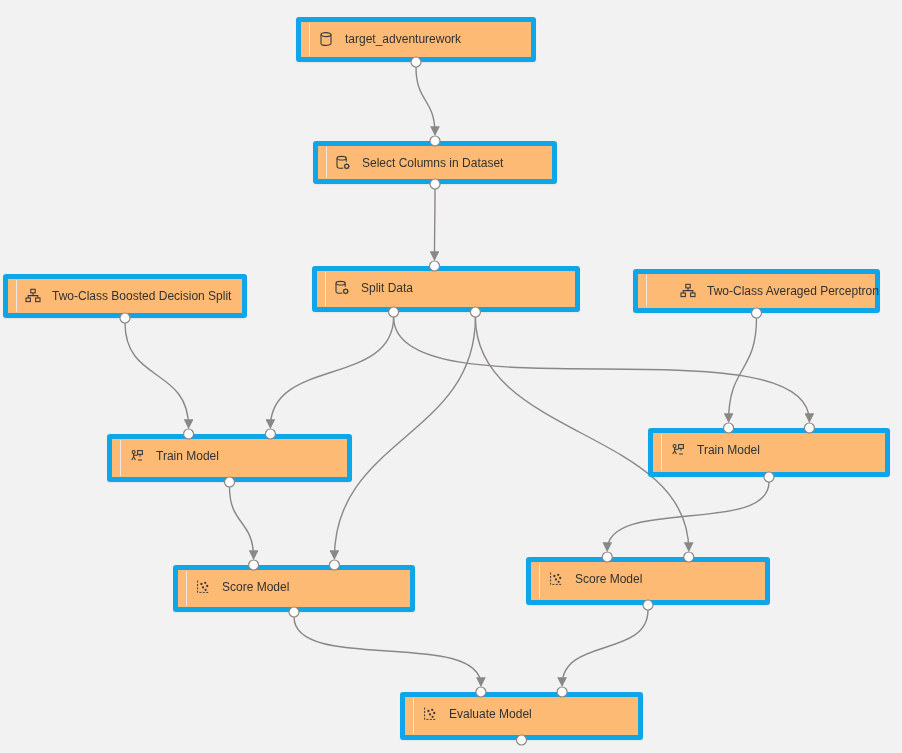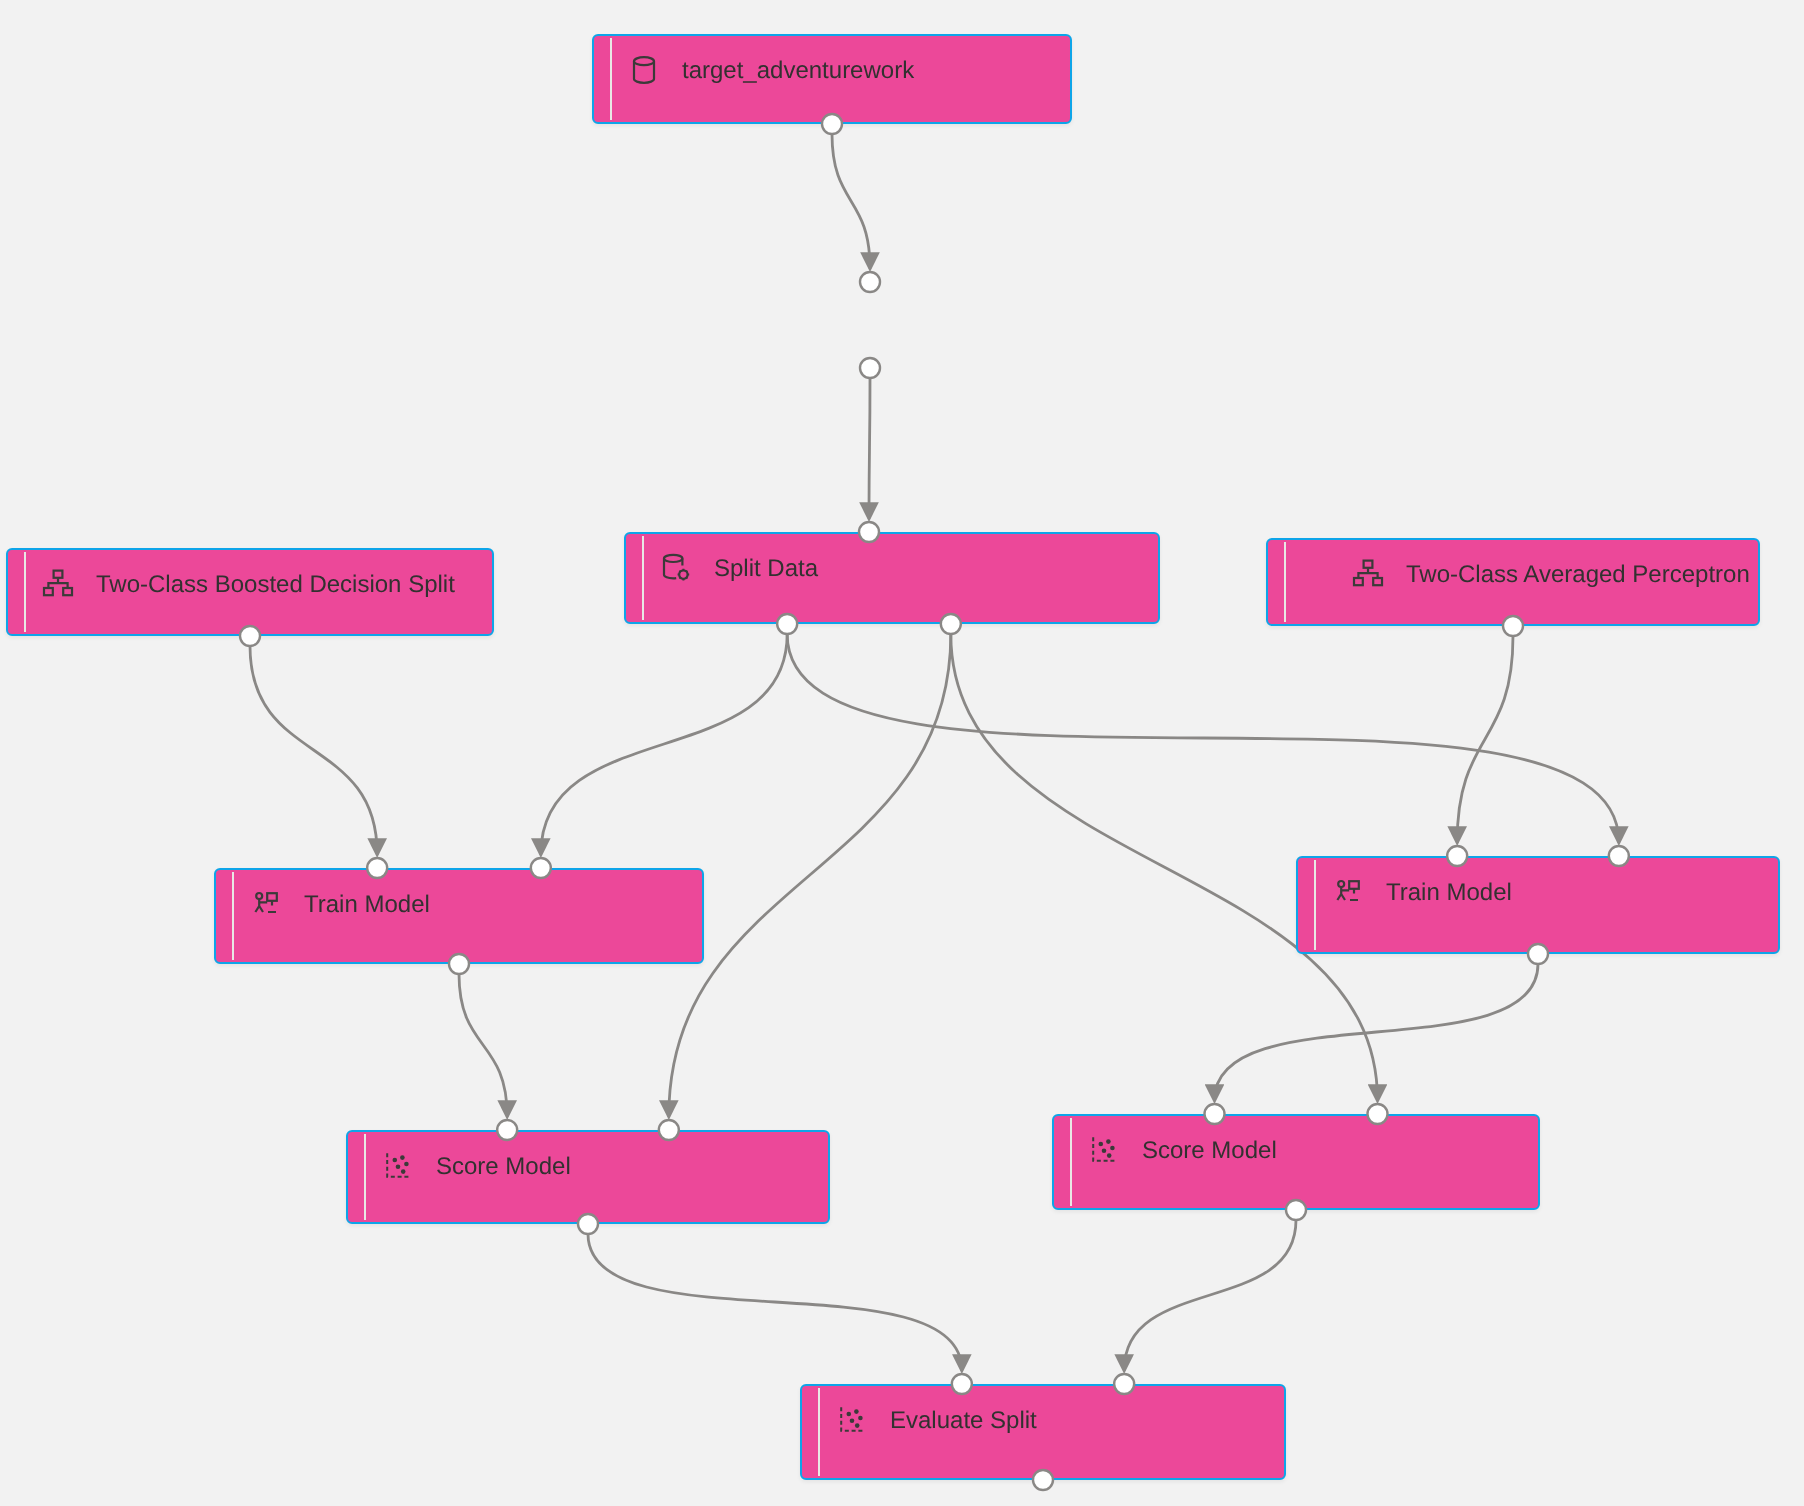--- a/index.html
+++ b/index.html
@@ -8,21 +8,21 @@
     font-family:"Liberation Sans","DejaVu Sans",sans-serif;
     background:#f2f2f2;
   }
   #canvas{position:relative;width:902px;height:753px;background:#f2f2f2;}
   #edges-layer,#ports-layer{position:absolute;left:0;top:0;z-index:1;}
   #ports-layer{z-index:3;pointer-events:none;}
   #ports-layer circle{pointer-events:auto;}
   #nodes-layer{position:absolute;left:0;top:0;width:100%;height:100%;z-index:2;pointer-events:none;}
   .node{
     position:absolute;box-sizing:border-box;
-    background:#ec4899;border:1px solid #0ea5e9;border-radius:3px;
+    background:#fdba74;border:5px solid #0ea5e9;border-radius:3px;
     box-shadow:0 1px 2px rgba(0,0,0,0.06);
     pointer-events:auto;cursor:move;
   }
   .node::before{
     content:"";position:absolute;left:8px;top:1px;bottom:1px;width:1px;background:#e9e7e5;
   }
   .node-inner{
     display:flex;align-items:center;gap:11px;
     padding:9px 8px 0 17px;
   }
@@ -61,20 +61,33 @@
         <div class="node-inner">
           <span class="node-icon">
             <svg width="16" height="16" viewBox="0 0 16 16" fill="none" stroke="currentColor" stroke-width="1.1">
               <ellipse cx="8" cy="3.6" rx="5" ry="2"></ellipse>
               <path d="M3 3.6 V12.4 C3 13.5 5.2 14.4 8 14.4 C10.8 14.4 13 13.5 13 12.4 V3.6"></path>
             </svg>
           </span>
           <span class="node-label">target_adventurework</span>
         </div>
       </div>
+      <div class="node" style="left: 313px; top: 141px; width: 244px; height: 43px;">
+        <div class="node-inner">
+          <span class="node-icon">
+            <svg width="16" height="16" viewBox="0 0 16 16" fill="none" stroke="currentColor" stroke-width="1.1">
+              <ellipse cx="6.6" cy="3.2" rx="4.6" ry="1.8"></ellipse>
+              <path d="M2 3.2 V11.4 C2 12.4 4 13.2 6.6 13.2 C7.1 13.2 7.6 13.17 8.1 13.1 M11.2 3.2 V6.8"></path>
+              <circle cx="11.7" cy="11.3" r="2.1"></circle>
+              <path stroke-width="1" d="M11.7 8.4v1 M11.7 13.2v1 M8.8 11.3h1 M13.6 11.3h1 M9.7 9.3l.7.7 M13 12.6l.7.7 M13.7 9.3l-.7.7 M10.4 12.6l-.7.7"></path>
+            </svg>
+          </span>
+          <span class="node-label">Select Columns in Dataset</span>
+        </div>
+      </div>
       <div class="node" style="left: 312px; top: 266px; width: 268px; height: 46px;">
         <div class="node-inner">
           <span class="node-icon">
             <svg width="16" height="16" viewBox="0 0 16 16" fill="none" stroke="currentColor" stroke-width="1.1">
               <ellipse cx="6.6" cy="3.2" rx="4.6" ry="1.8"></ellipse>
               <path d="M2 3.2 V11.4 C2 12.4 4 13.2 6.6 13.2 C7.1 13.2 7.6 13.17 8.1 13.1 M11.2 3.2 V6.8"></path>
               <circle cx="11.7" cy="11.3" r="2.1"></circle>
               <path stroke-width="1" d="M11.7 8.4v1 M11.7 13.2v1 M8.8 11.3h1 M13.6 11.3h1 M9.7 9.3l.7.7 M13 12.6l.7.7 M13.7 9.3l-.7.7 M10.4 12.6l-.7.7"></path>
             </svg>
           </span>
@@ -168,21 +181,21 @@
           <span class="node-icon">
             <svg width="16" height="16" viewBox="0 0 16 16">
               <path d="M2.6 1.6V13.4H14.2" fill="none" stroke="currentColor" stroke-width="1" stroke-dasharray="2 1.4"></path>
               <circle cx="6.4" cy="5" r="1.15" fill="currentColor"></circle>
               <circle cx="10.2" cy="3.8" r="1.15" fill="currentColor"></circle>
               <circle cx="8" cy="8.4" r="1.15" fill="currentColor"></circle>
               <circle cx="12.2" cy="7" r="1.15" fill="currentColor"></circle>
               <circle cx="10.6" cy="10.8" r="1.15" fill="currentColor"></circle>
             </svg>
           </span>
-          <span class="node-label">Evaluate Split</span>
+          <span class="node-label">Evaluate Model</span>
         </div>
       </div>
     </div>
   <svg id="ports-layer" width="902" height="753">
       <circle cx="416" cy="62" r="5" fill="#ffffff" stroke="#8a8886" stroke-width="1.2"></circle>
       <circle cx="435" cy="141" r="5" fill="#ffffff" stroke="#8a8886" stroke-width="1.2"></circle>
       <circle cx="435" cy="184" r="5" fill="#ffffff" stroke="#8a8886" stroke-width="1.2"></circle>
       <circle cx="434.5" cy="266" r="5" fill="#ffffff" stroke="#8a8886" stroke-width="1.2"></circle>
       <circle cx="393.58500000000004" cy="312" r="5" fill="#ffffff" stroke="#8a8886" stroke-width="1.2"></circle>
       <circle cx="475.415" cy="312" r="5" fill="#ffffff" stroke="#8a8886" stroke-width="1.2"></circle>

